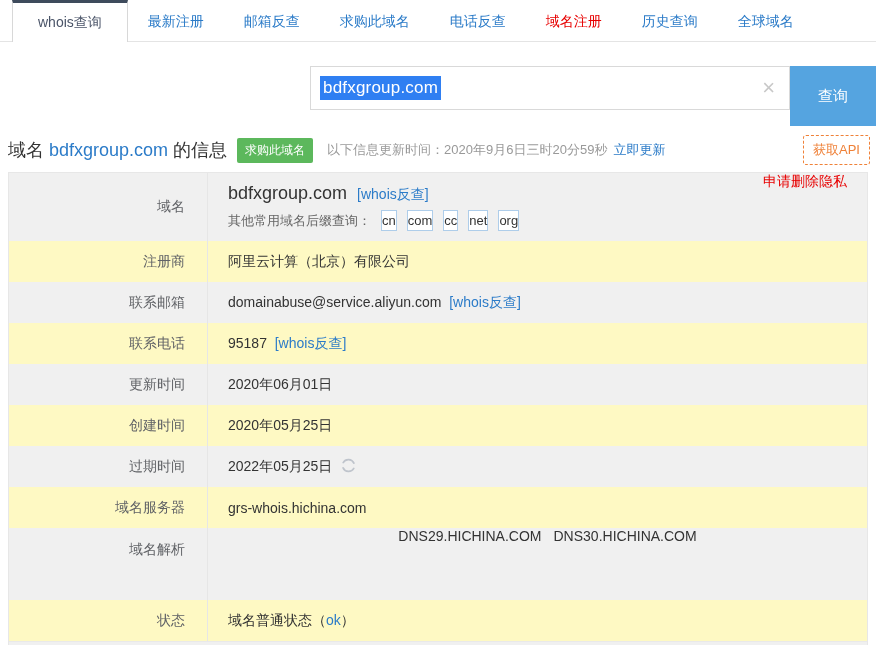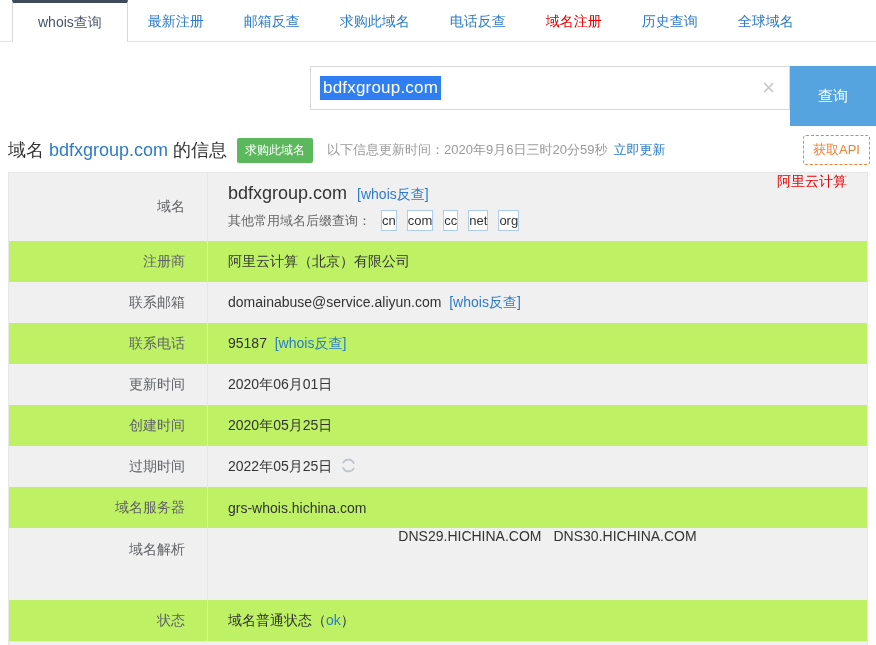--- a/index.html
+++ b/index.html
@@ -37,21 +37,21 @@
     padding:4px 8px; border-radius:2px; margin-left:10px; cursor:pointer; }
   .meta { font-size:13px; color:#999; margin-left:14px; }
   .meta-link { font-size:13px; color:#2b7bc8; margin-left:6px; text-decoration:none; cursor:pointer; }
   .spacer { flex:1; }
   .api-btn { border:1px dashed #ef8138; color:#ef8138; background:#fff;
     font-size:13px; padding:5px 9px; border-radius:3px; cursor:pointer;
     font-family:"Liberation Sans","DejaVu Sans",sans-serif; }
 
   
   .info-table { margin:7px 8px 0; border:1px solid #e7e7e7; }
-  .t-row { display:flex; align-items:center; min-height:41px; background:#bef264; }
+  .t-row { display:flex; align-items:center; min-height:41px; background:#fef9c3; }
   .t-row:nth-child(odd) { background:#f0f0f0; }
   .cell-label { width:199px; flex:0 0 199px; text-align:right;
     padding-right:22px; font-size:14px; color:#606266;
     border-right:1px solid #e6e6e6; align-self:stretch;
     display:flex; align-items:center; justify-content:flex-end; }
   .cell-value { padding-left:20px; font-size:14px; color:#333; flex:1; }
   .blue-link { color:#2b7bc8; text-decoration:none; cursor:pointer; }
   .red-link { color:#e70000; font-size:14px; margin-right:20px; text-decoration:none; cursor:pointer; }
 
   .row-domain { height:68px; align-items:stretch; }
@@ -115,21 +115,21 @@
       </div>
       <div class="domain-line2">
         <span>其他常用域名后缀查询：</span>
         <span class="suffix-btn">cn</span>
         <span class="suffix-btn">com</span>
         <span class="suffix-btn">cc</span>
         <span class="suffix-btn">net</span>
         <span class="suffix-btn">org</span>
       </div>
     </div>
-    <a class="red-link">阿里云计算</a>
+    <a class="red-link">申请删除隐私</a>
   </div>
 
   <div class="t-row">
     <div class="cell-label">注册商</div>
     <div class="cell-value">阿里云计算（北京）有限公司</div>
   </div>
 
   <div class="t-row">
     <div class="cell-label">联系邮箱</div>
     <div class="cell-value"><span>domainabuse@service.aliyun.com</span>&nbsp;

